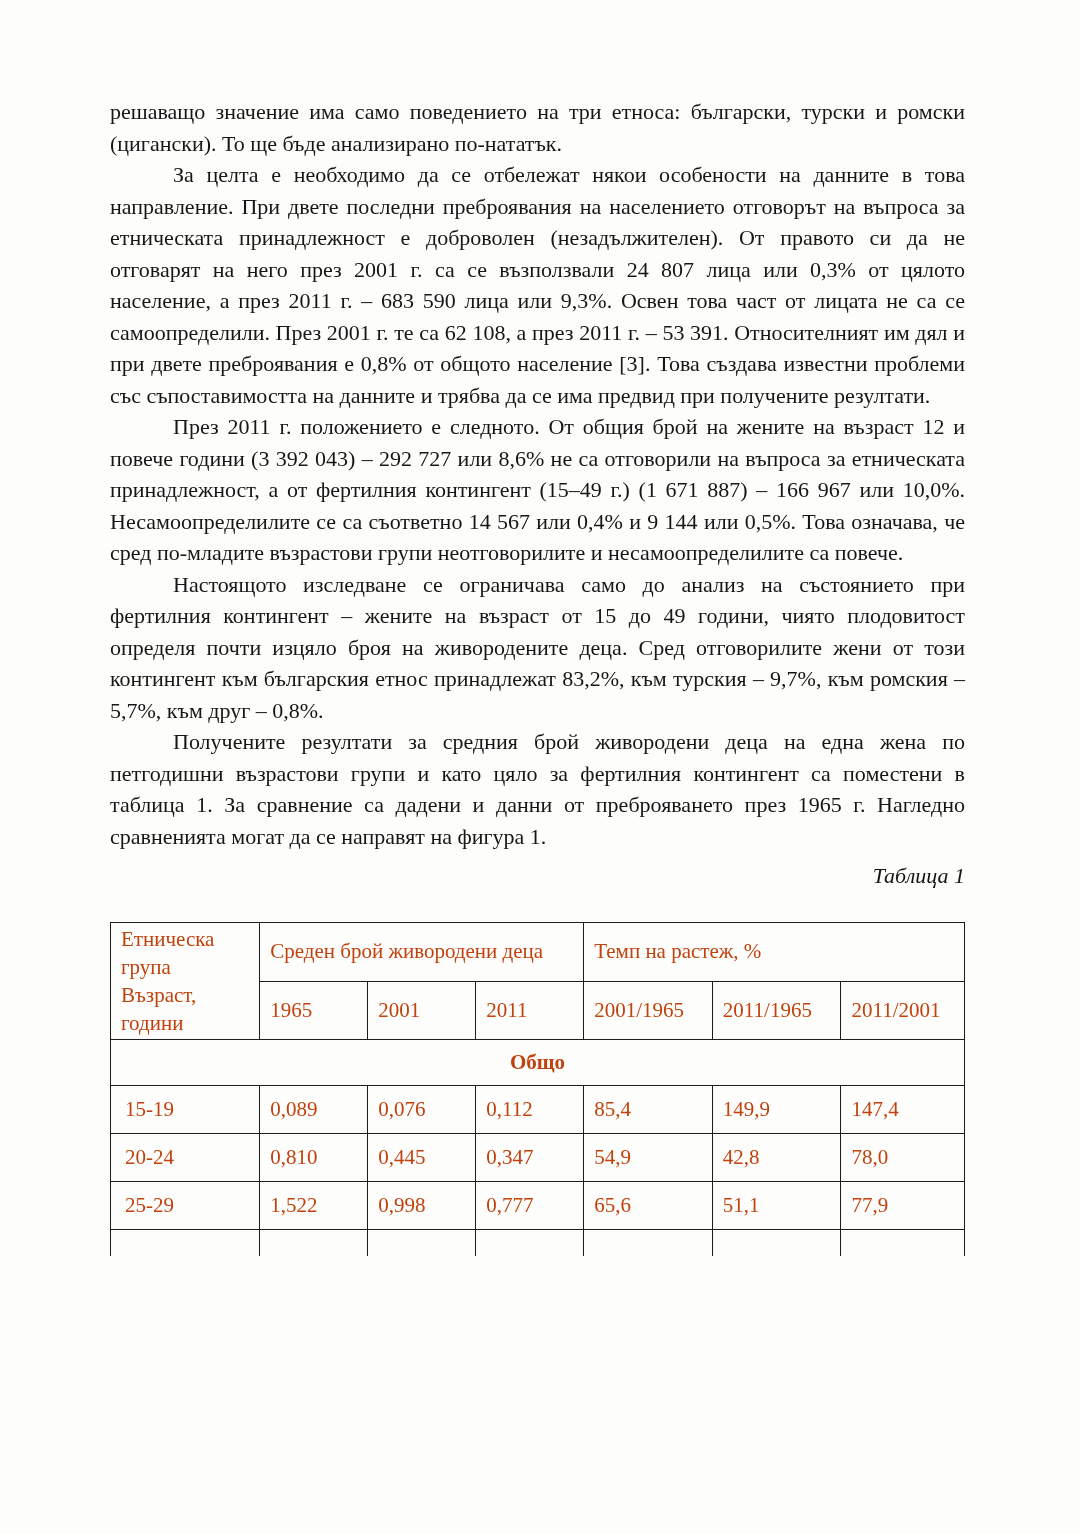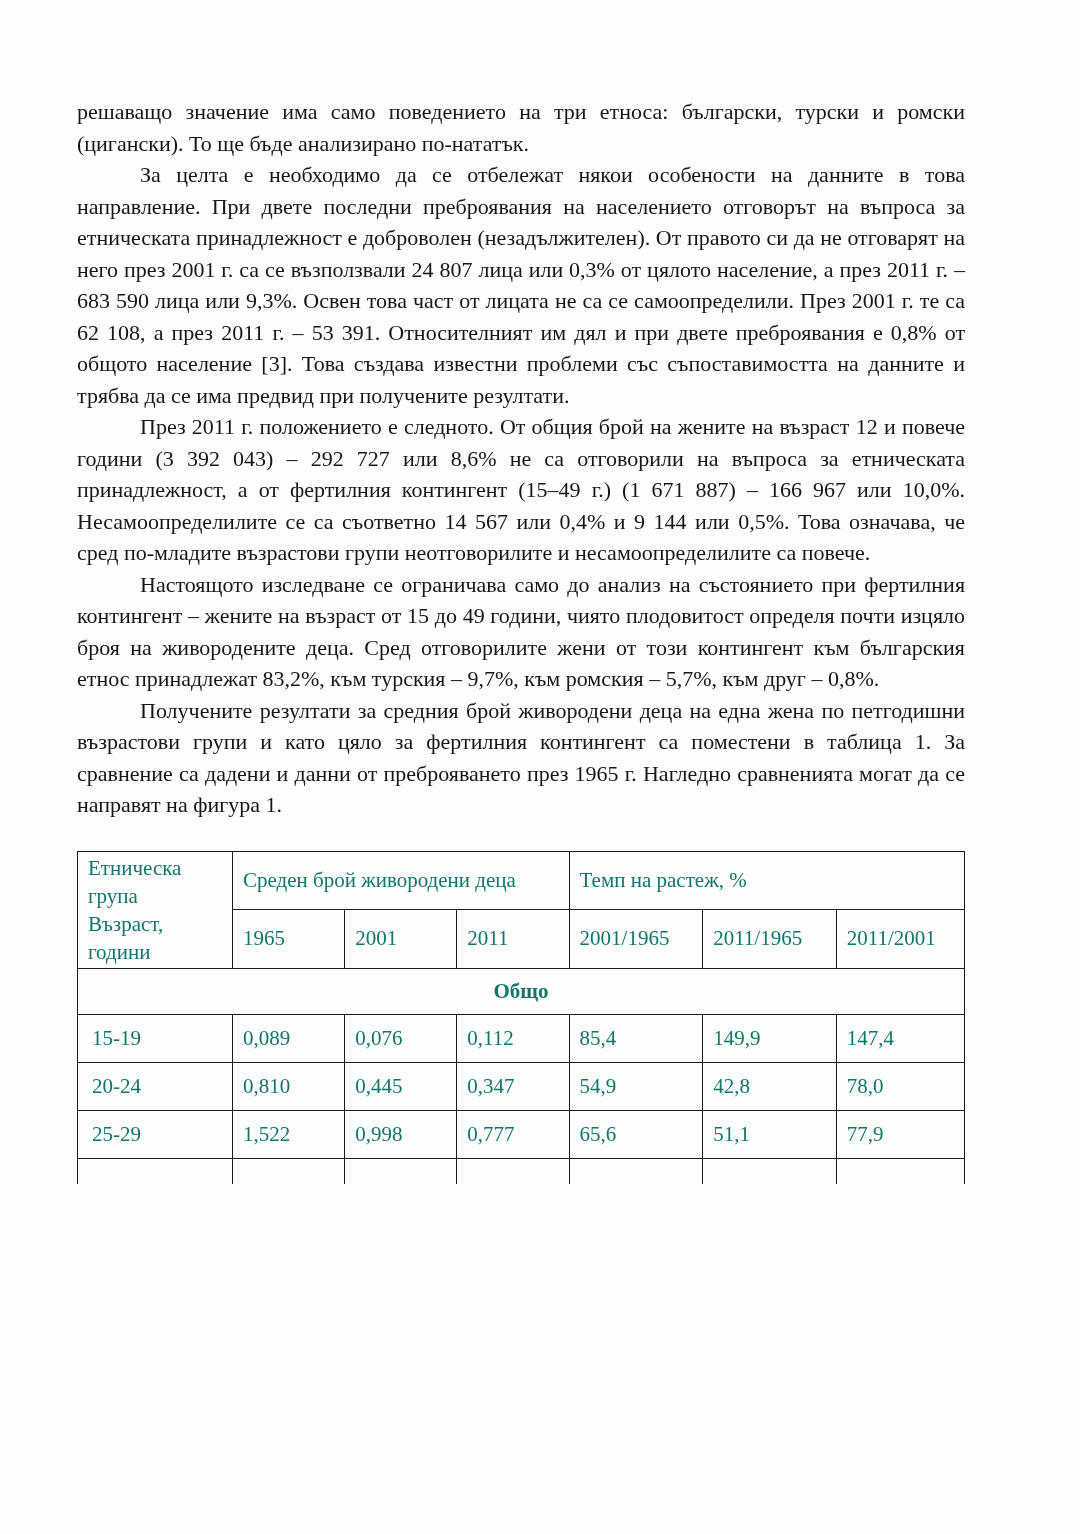--- a/index.html
+++ b/index.html
@@ -8,21 +8,21 @@
     position: relative;
     width: 1080px;
     height: 1534px;
     margin: 0 auto;
     background: #fdfdfb;
     color: #161616;
     font-family: "Liberation Serif", serif;
     overflow: hidden;
   }
   .content {
-    padding: 96px 115px 0 77px;
+    padding: 96px 115px 0 110px;
   }
   p.body {
     font-size: 22px;
     line-height: 31.5px;
     text-align: justify;
     text-indent: 63px;
   }
   p.body.first { text-indent: 0; }
   .table-label {
     font-style: italic;
@@ -39,21 +39,21 @@
     text-align: center;
     margin-top: 14px;
     padding: 0 6px;
   }
   table.data-table {
     width: 100%;
     table-layout: fixed;
     border-collapse: collapse;
     margin-top: 30px;
     font-size: 21px;
-    color: #0f766e;
+    color: #c2410c;
   }
   table.data-table td {
     border: 1.5px solid #1c1c1c;
     padding: 2px 10px;
     vertical-align: middle;
   }
   td.hdr-col1 {
     vertical-align: top;
     padding: 6px 10px 4px 13px;
     line-height: 28px;
@@ -96,20 +96,21 @@
 
 <div class="page">
   <div class="content">
 
     <p class="body first">решаващо значение има само поведението на три етноса: български, турски и ромски (цигански). То ще бъде анализирано по-нататък.</p>
     <p class="body">За целта е необходимо да се отбележат някои особености на данните в това направление. При двете последни преброявания на населението отговорът на въпроса за етническата принадлежност е доброволен (незадължителен). От правото си да не отговарят на него през 2001 г. са се възползвали 24 807 лица или 0,3% от цялото население, а през 2011 г. – 683 590 лица или 9,3%. Освен това част от лицата не са се самоопределили. През 2001 г. те са 62 108, а през 2011 г. – 53 391. Относителният им дял и при двете преброявания е 0,8% от общото население [3]. Това създава известни проблеми със съпоставимостта на данните и трябва да се има предвид при получените резултати.</p>
     <p class="body">През 2011 г. положението е следното. От общия брой на жените на възраст 12 и повече години (3 392 043) – 292 727 или 8,6% не са отговорили на въпроса за етническата принадлежност, а от фертилния контингент (15–49 г.) (1 671 887) – 166 967 или 10,0%. Несамоопределилите се са съответно 14 567 или 0,4% и 9 144 или 0,5%. Това означава, че сред по-младите възрастови групи неотговорилите и несамоопределилите са повече.</p>
     <p class="body">Настоящото изследване се ограничава само до анализ на състоянието при фертилния контингент – жените на възраст от 15 до 49 години, чиято плодовитост определя почти изцяло броя на живородените деца. Сред отговорилите жени от този контингент към българския етнос принадлежат 83,2%, към турския – 9,7%, към ромския – 5,7%, към друг – 0,8%.</p>
     <p class="body">Получените резултати за средния брой живородени деца на една жена по петгодишни възрастови групи и като цяло за фертилния контингент са поместени в таблица 1. За сравнение са дадени и данни от преброяването през 1965 г. Нагледно сравненията могат да се направят на фигура 1.</p>
 
+    <div class="table-label">Таблица 1</div>
 
 
     <table class="data-table">
       <colgroup>
         <col style="width:145px">
         <col style="width:105px">
         <col style="width:105px">
         <col style="width:105px">
         <col style="width:125px">
         <col style="width:125px">

